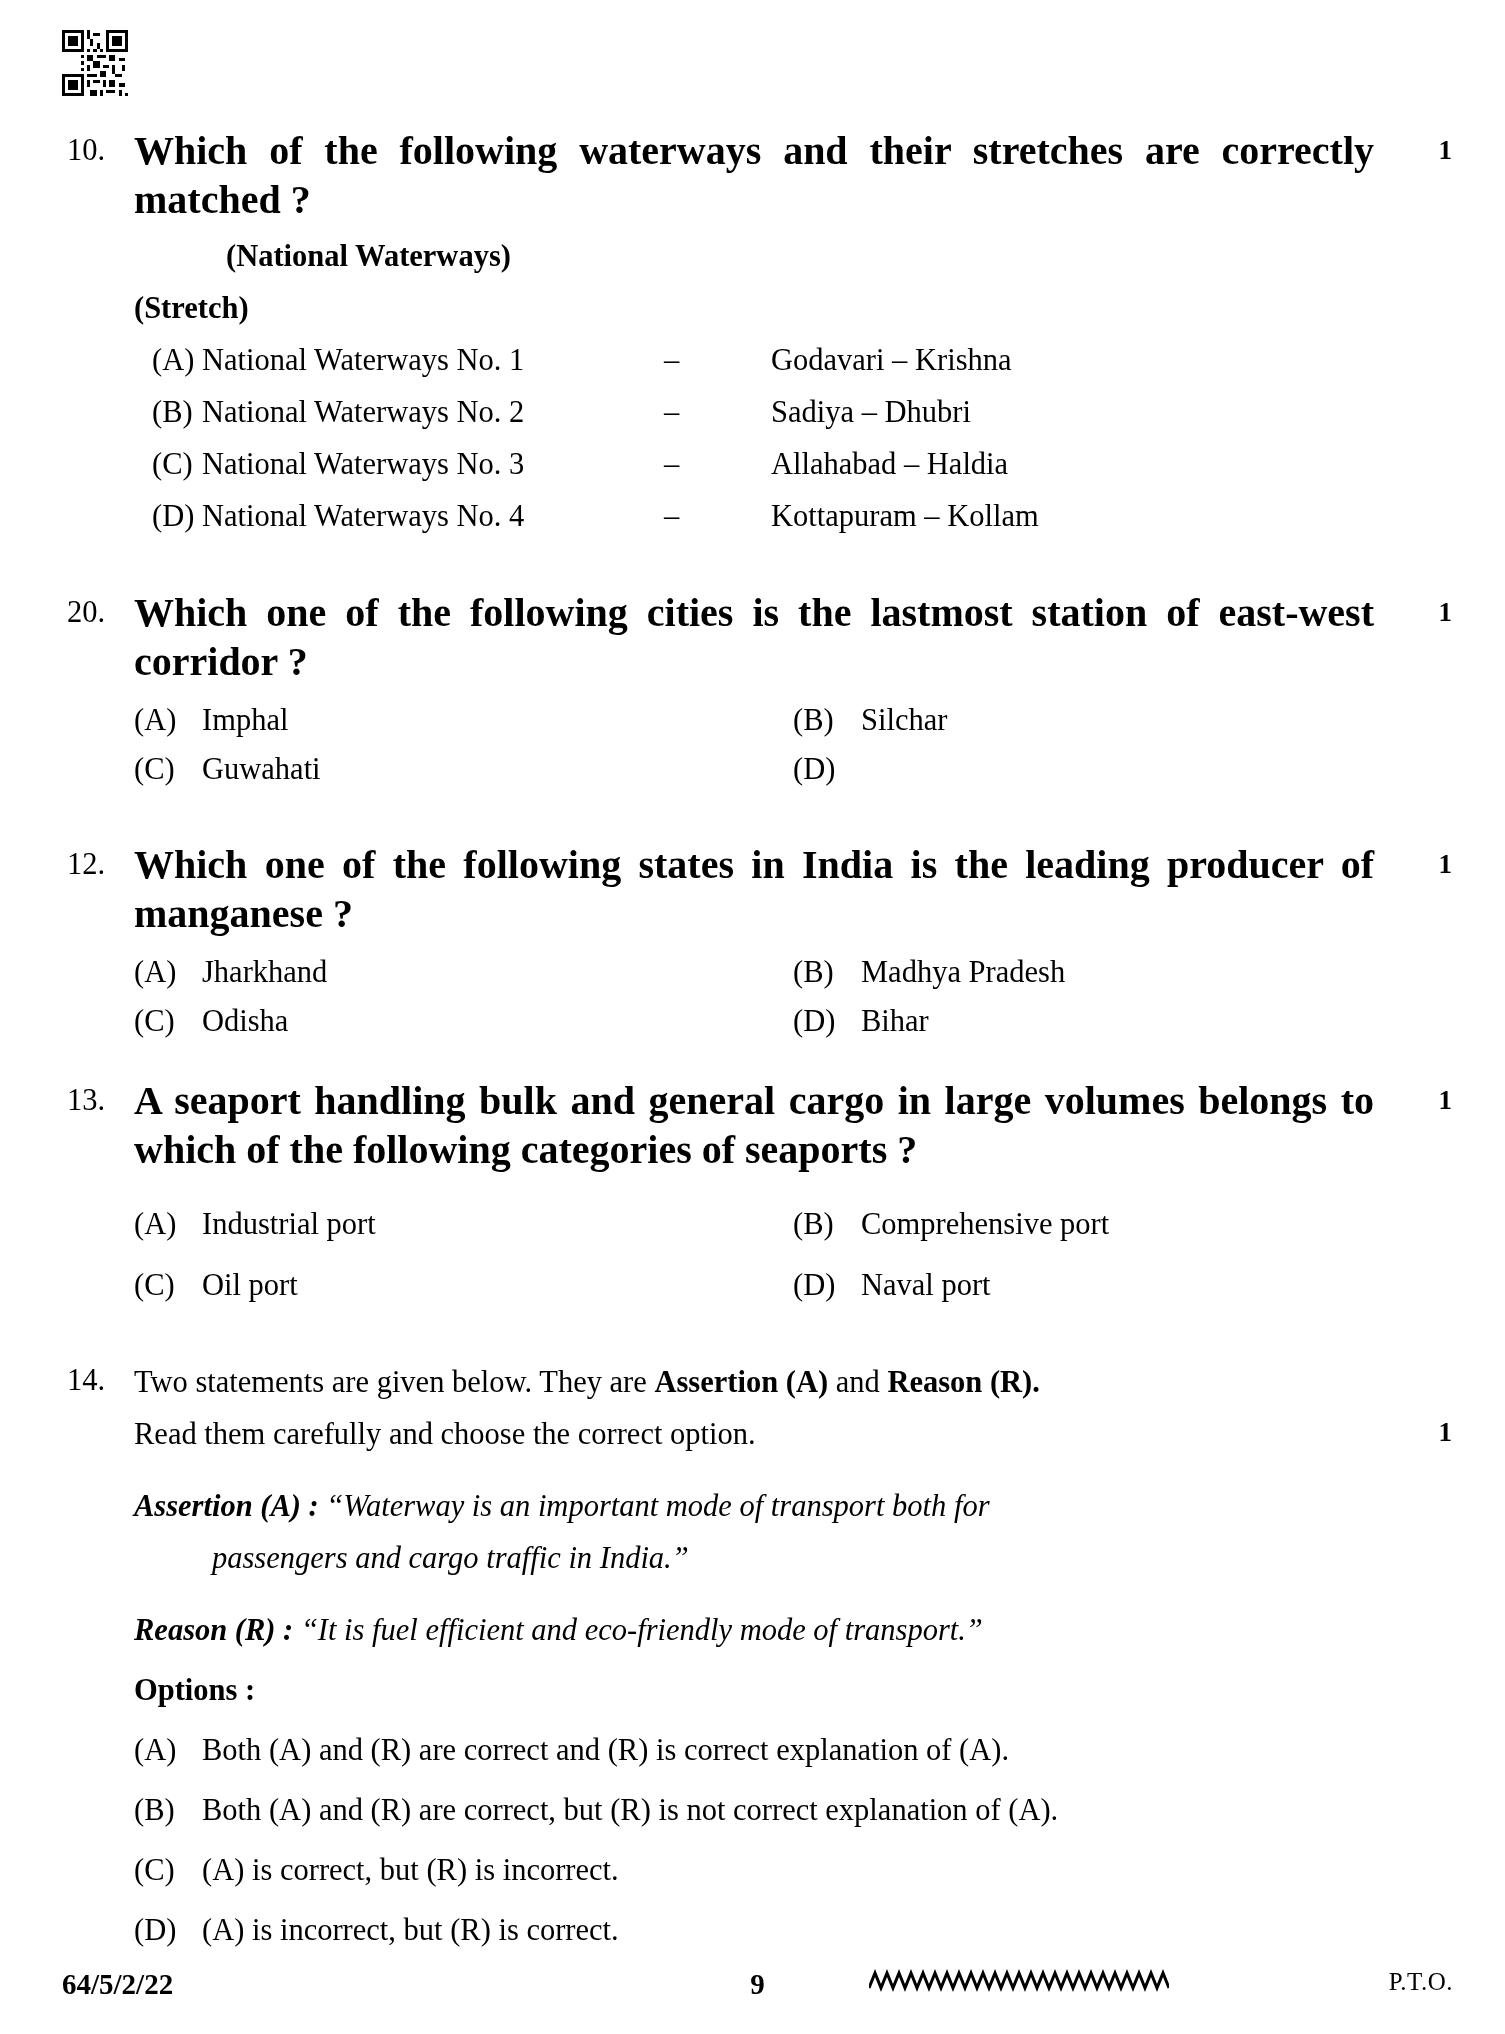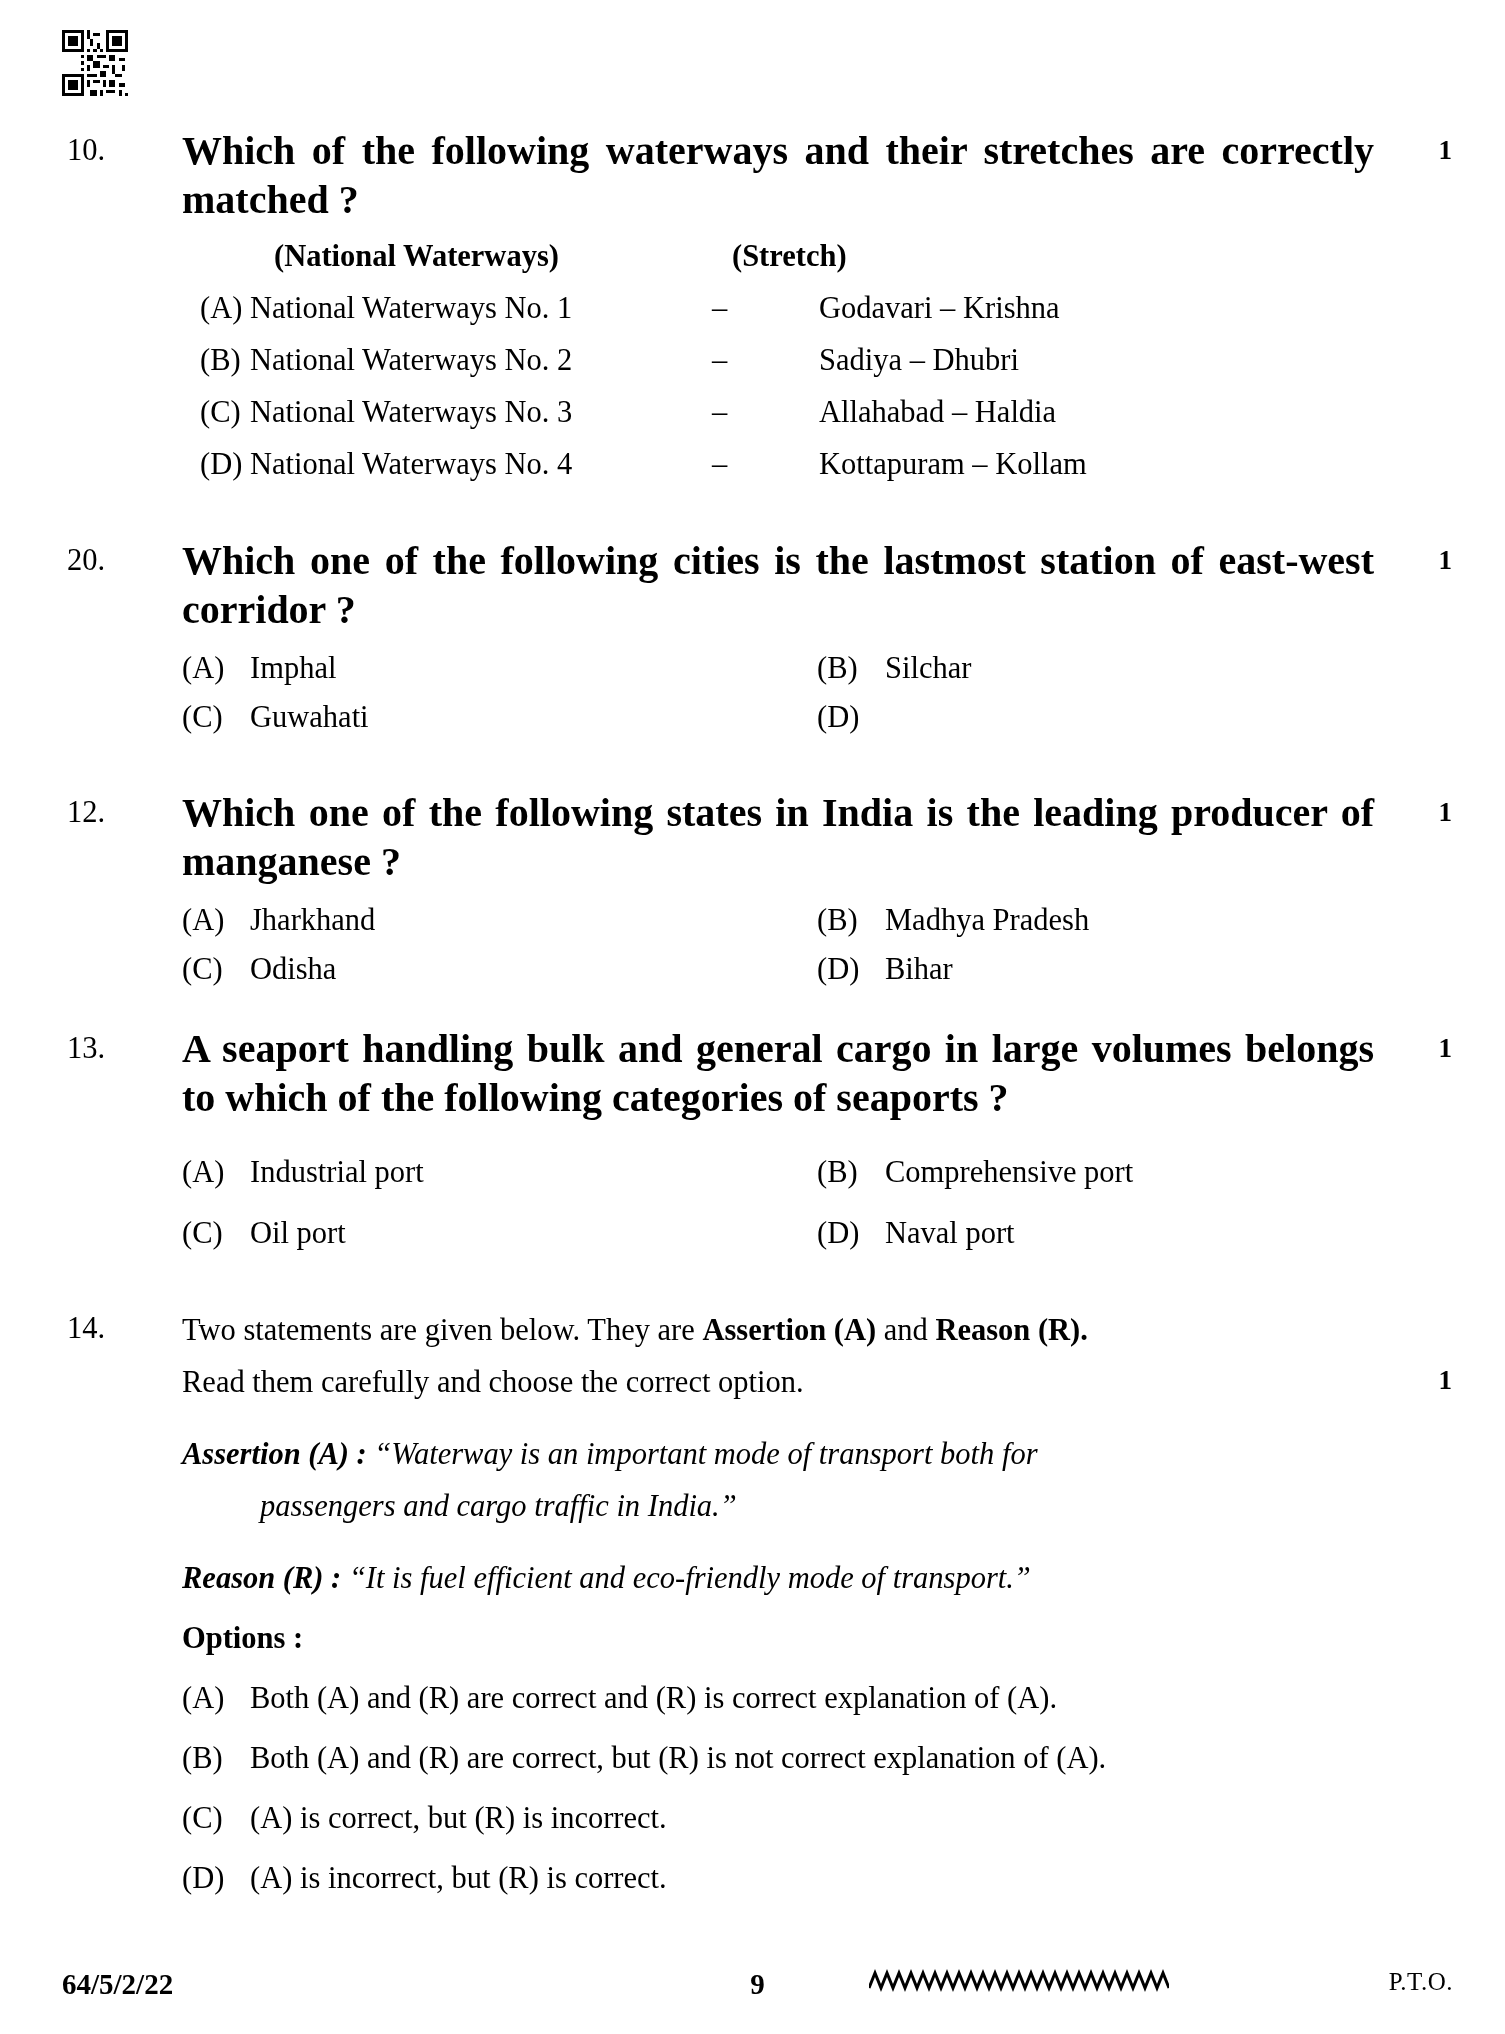--- a/index.html
+++ b/index.html
@@ -42,21 +42,20 @@
   }
 
   
   .q {
     position: relative;
     margin-bottom: 0;
   }
   .q-head {
     display: flex;
     align-items: flex-start;
-    gap: 48px;
   }
   .q-num {
     width: 72px;
     flex: 0 0 72px;
     font-size: 30.5px;
     line-height: 49px;
     text-align: left;
     padding-left: 5px;
     box-sizing: border-box;
   }
@@ -104,20 +103,21 @@
   }
   .opt .val { flex: 1 1 auto; }
 
   
   .match-head {
     display: flex;
     font-weight: bold;
     font-size: 30.5px;
     line-height: 52px;
     margin-top: 6px;
+    flex-direction: column;
   }
   .match-head .c-left {
     margin-left: 92px;
     width: 458px;
   }
   .match-head .c-right {
     width: 400px;
   }
   .match-row {
     display: flex;

